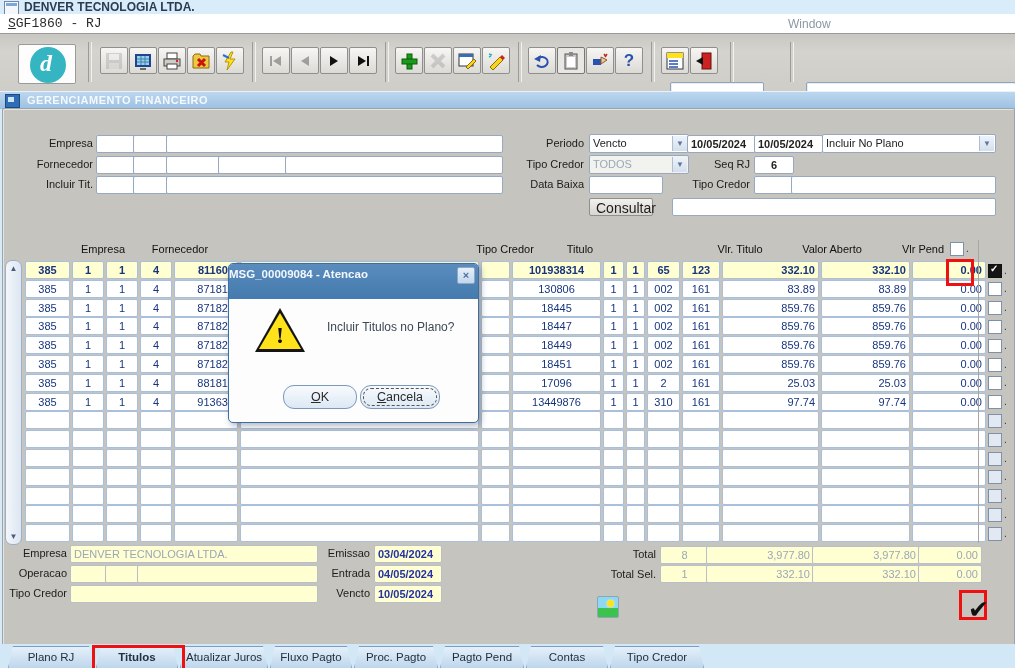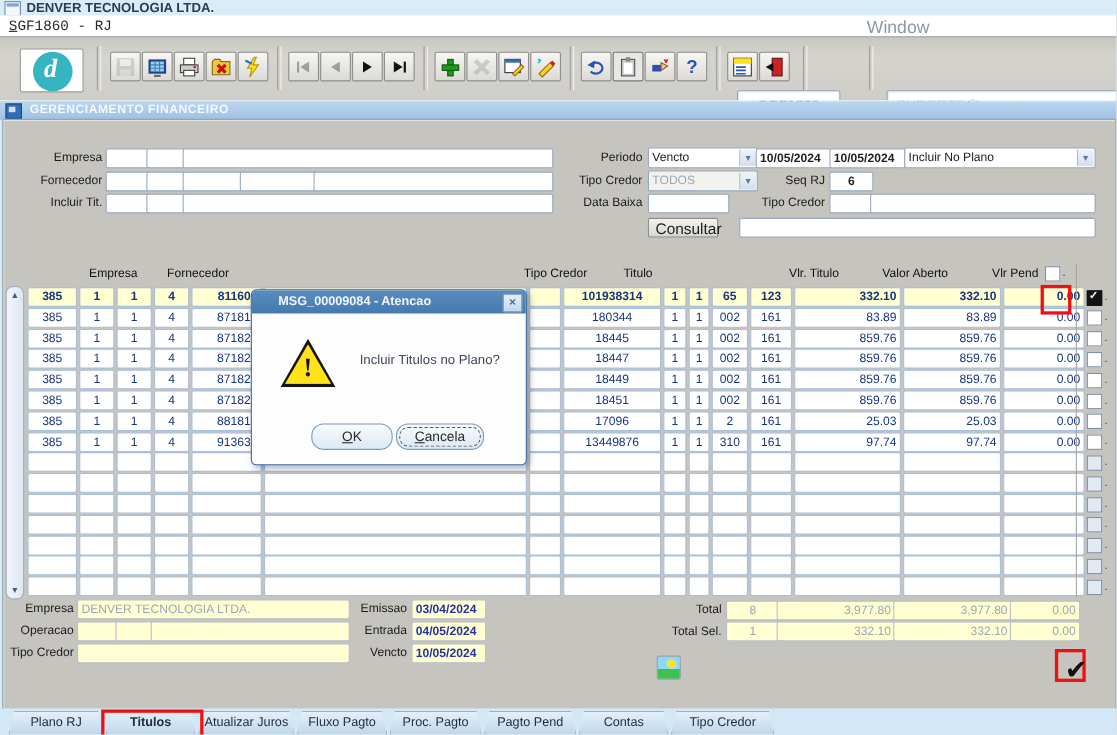--- a/index.html
+++ b/index.html
@@ -5,21 +5,21 @@
   html,body{margin:0;padding:0;background:#e8e8e8;}
   #stage{position:relative;width:1015px;height:668px;overflow:hidden;
     background:#d7eaf7;font-family:"Liberation Sans",sans-serif;font-size:11px;color:#222;}
   
   .titlebar{position:absolute;left:0;top:0;width:100%;height:14px;background:#d9ecf9;overflow:hidden;}
   .titlebar .ticon{position:absolute;left:4px;top:1px;width:13px;height:12px;background:#f4f8fc;border:1px solid #6f87a8;}
   .titlebar .ticon i{position:absolute;left:1px;top:1px;right:1px;height:3px;background:#7da7d4;}
   .titlebar .ttext{position:absolute;left:24px;top:0px;font-size:12px;font-weight:bold;color:#2a3b52;}
   .menubar{position:absolute;left:0;top:14px;width:100%;height:19px;background:#ffffff;}
   .menu-left{position:absolute;left:8px;top:2px;font-family:"Liberation Mono",monospace;font-size:13px;color:#2b2b2b;}
-  .menu-right{position:absolute;left:788px;top:3px;font-size:16px;color:#8a98a6;}
+  .menu-right{position:absolute;left:788px;top:3px;font-size:12px;color:#8a98a6;}
   
   .toolbar{position:absolute;left:0;top:33px;width:100%;height:57px;
     background:linear-gradient(#c9c7c1,#d5d3cd 30%,#cfcdc7);border-top:1px solid #9a9a9a;border-bottom:1px solid #aeaca6;}
   .sep{position:absolute;top:8px;height:40px;width:2px;border-left:1px solid #9b9b9b;border-right:1px solid #f2f1ee;}
   .logo-btn{position:absolute;left:18px;top:10px;width:58px;height:40px;background:#fdfdfd;border:1px solid #9a9a9a;border-radius:2px;}
   .logo-c{position:absolute;left:11px;top:2px;width:36px;height:36px;border-radius:50%;background:#35b4c2;}
   .logo-c span{position:absolute;left:10px;top:3px;color:#fff;font:bold italic 24px "Liberation Serif",serif;}
   .tb{position:absolute;top:13px;width:28px;height:27px;padding:0;margin:0;
     background:linear-gradient(#f7f6f4,#dcdad4);border:1px solid #8f8f8f;border-radius:2px;cursor:pointer;}
   .tb.pressed{background:#e9e7e3;border-color:#777;}
@@ -64,22 +64,22 @@
   .cbwrap{display:flex;align-items:center;}
   .cb{width:12px;height:12px;border:1px solid #7e91a8;background:#fff;position:relative;margin-top:1px;}
   .cb.empty{background:#e3e9f2;}
   .cb.checked{background:#141414;border-color:#101010;}
   .cb.checked::before{content:"✓";position:absolute;left:1px;top:-2px;color:#fff;font-size:10px;font-weight:bold;}
   .cbwrap::after{content:".";color:#333;margin-left:2px;font-size:10px;}
   .vline{position:absolute;left:978px;top:240px;width:1px;height:303px;background:#a8a6a0;}
   
   .dialog{position:absolute;left:228px;top:263px;width:249px;height:158px;z-index:30;
     background:#fdfdfe;border:1px solid #3c6ea6;border-radius:5px;box-shadow:2px 3px 6px rgba(40,60,90,.35);}
-  .dlg-title{position:absolute;left:0;top:0;right:0;height:21px;border-radius:4px 4px 0 0;
-    background:linear-gradient(#5a8cbe,#447aae);color:#f2f7fc;font-weight:bold;font-size:11.5px;line-height:21px;padding-left:24px;box-sizing:border-box;}
+  .dlg-title{position:absolute;left:0;top:0;right:0;height:35px;border-radius:4px 4px 0 0;
+    background:linear-gradient(#5a8cbe,#447aae);color:#f2f7fc;font-weight:bold;font-size:11.5px;line-height:21px;padding-left:0;box-sizing:border-box;}
   .dlg-close{position:absolute;right:3px;top:3px;width:16px;height:15px;background:linear-gradient(#e6eff8,#c2d8ec);
     border:1px solid #8fa8c8;border-radius:2px;color:#4d6f9f;font-size:11px;font-weight:bold;line-height:14px;text-align:center;cursor:pointer;}
   .warn{position:absolute;left:26px;top:44px;width:50px;height:44px;}
   .warn .t-out{position:absolute;inset:0;background:#141414;clip-path:polygon(50% 0,0 100%,100% 100%);}
   .warn .t-in{position:absolute;left:4px;top:5px;right:4px;bottom:3px;background:#ffe21a;clip-path:polygon(50% 0,0 100%,100% 100%);}
   .warn .bang{position:absolute;left:0;right:0;top:14px;text-align:center;font:bold 24px "Liberation Serif",serif;color:#111;}
   .dlg-msg{position:absolute;left:98px;top:56px;width:145px;font-size:12px;color:#3c4856;}
   .dlg-btn{position:absolute;top:121px;height:24px;background:linear-gradient(#f8fbfd,#dce8f4);
     border:1px solid #7a97bd;border-radius:11px;font-size:12.5px;color:#2b2b2b;cursor:pointer;}
   .dlg-btn.ok{left:54px;width:74px;}
@@ -336,21 +336,21 @@
         </div>
       </div>
       <div class="trow" style="top: 279.8px;">
         <div class="tc" style="width: 43px;">385</div>
         <div class="tc" style="width: 30px;">1</div>
         <div class="tc" style="width: 30px;">1</div>
         <div class="tc" style="width: 30px;">4</div>
         <div class="tc num" style="width: 59px;">871819</div>
         <div class="tc" style="width: 237px;"></div>
         <div class="tc" style="width: 27px;"></div>
-        <div class="tc" style="width: 87px;">180344</div>
+        <div class="tc" style="width: 87px;">130806</div>
         <div class="tc" style="width: 19px;">1</div>
         <div class="tc" style="width: 17px;">1</div>
         <div class="tc" style="width: 31px;">002</div>
         <div class="tc" style="width: 36px;">161</div>
         <div class="tc num" style="width: 92px;">83.89</div>
         <div class="tc num" style="width: 84px;">83.89</div>
         <div class="tc num" style="width: 69px;">0.00</div>
         <div class="cbwrap">
           <span class="cb"></span>
         </div>

